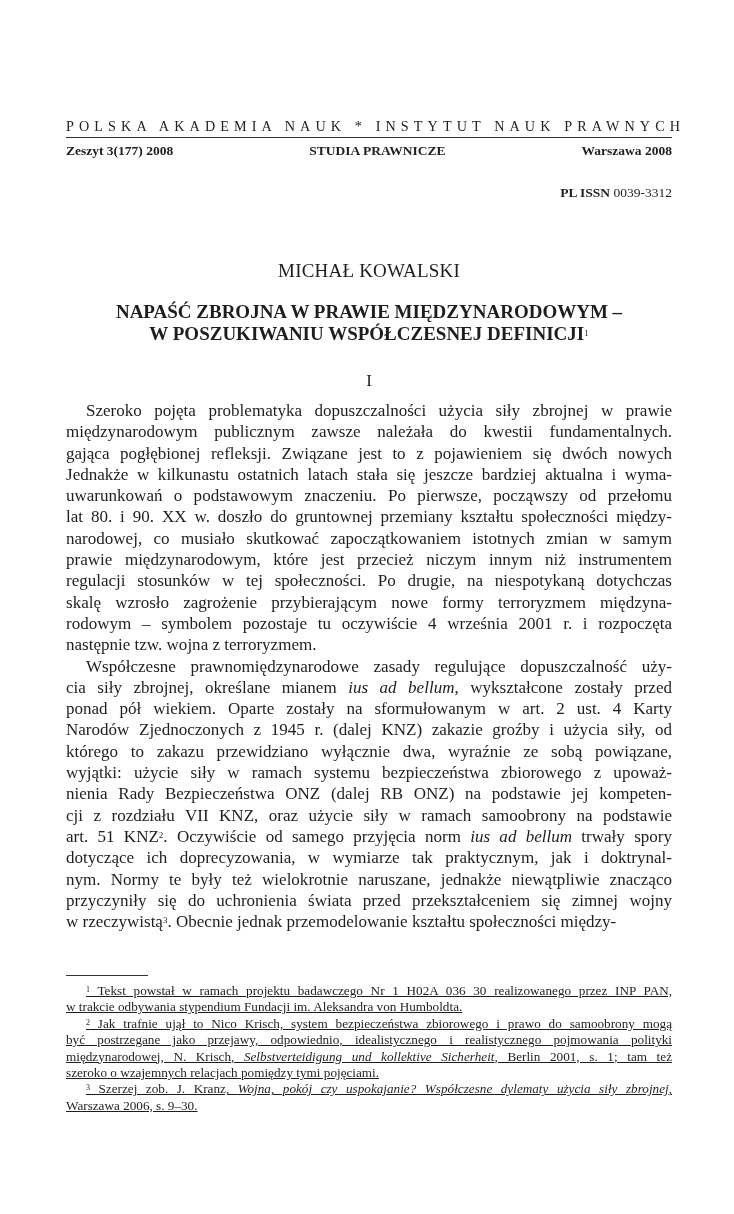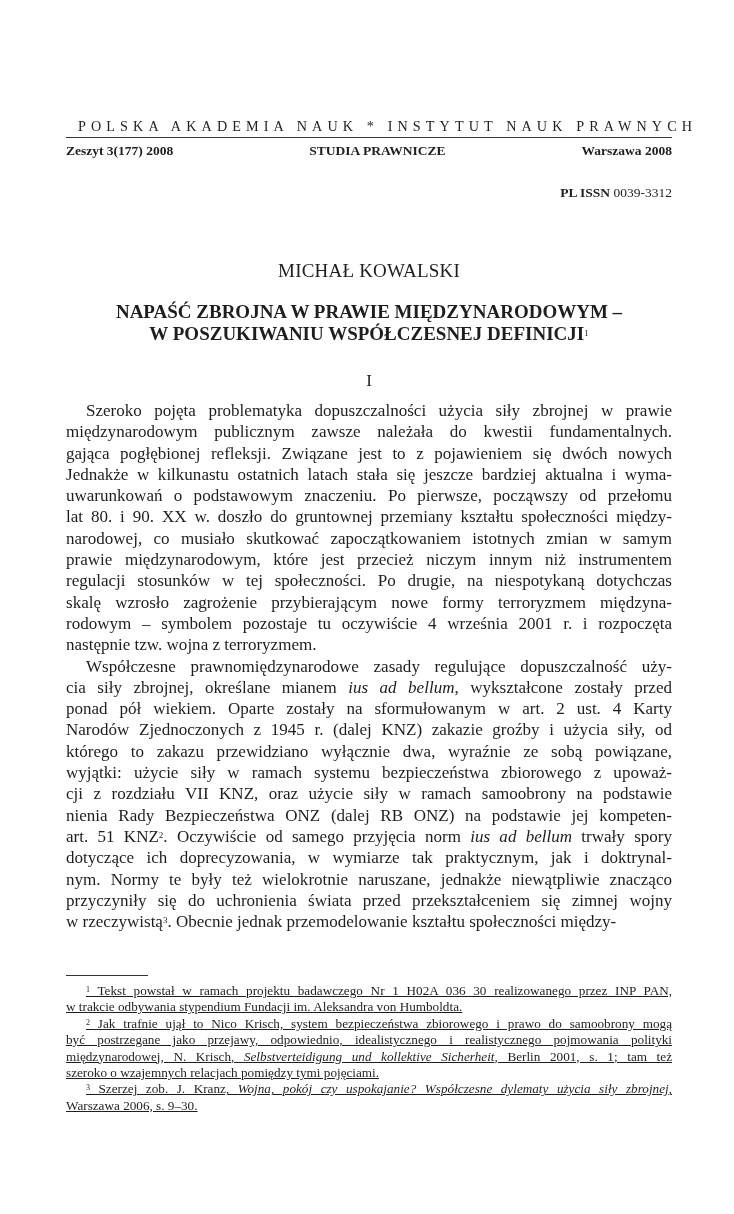--- a/index.html
+++ b/index.html
@@ -1,20 +1,20 @@
 <!DOCTYPE html>
 <html><head>
 <meta charset="utf-8">
 <style>
   html, body { margin: 0; padding: 0; background: #ffffff; }
   body { width: 734px; height: 1214px; position: relative; overflow: hidden;
          font-family: "Liberation Serif", "DejaVu Serif", serif; color: #1e1e1e; }
   .page { position: absolute; left: 66px; top: 0; width: 606px; }
   .masthead { position: absolute; top: 118px; left: 0; width: 606px; font-size: 14.2px;
-              letter-spacing: 5.1px; white-space: nowrap; color: #222; margin-left: 12px; }
+              letter-spacing: 5.1px; white-space: nowrap; color: #222; }
   .masthead-rule { position: absolute; top: 137px; left: 0; width: 606px; height: 1px; background: #333; }
   .issue-row { position: absolute; top: 143px; left: 0; width: 606px; font-size: 13.5px; font-weight: bold;
                display: flex; justify-content: space-between; }
   .issn { position: absolute; top: 185px; right: 0; font-size: 13.5px; }
   .issn b { font-weight: bold; }
   .author { position: absolute; top: 260px; left: 0; width: 606px; text-align: center; font-size: 19px; letter-spacing: 0.2px; }
   .title { position: absolute; top: 301px; left: 0; width: 606px; text-align: center; font-size: 19px; font-weight: bold; line-height: 22px; }
   .title sup, .body sup { font-size: 9px; vertical-align: top; position: relative; top: -1px; font-weight: normal; }
   .section { position: absolute; top: 371px; left: 0; width: 606px; text-align: center; font-size: 17px; }
   .body { position: absolute; top: 400px; left: 0; width: 606px; font-size: 17.05px; line-height: 21.3px; }
@@ -66,22 +66,22 @@
       <span class="line">regulacji stosunków w tej społeczności. Po drugie, na niespotykaną dotychczas</span>
       <span class="line">skalę wzrosło zagrożenie przybierającym nowe formy terroryzmem międzyna-</span>
       <span class="line">rodowym – symbolem pozostaje tu oczywiście 4 września 2001 r. i rozpoczęta</span>
       <span class="line last">następnie tzw. wojna z terroryzmem.</span>
       <span class="line indent">Współczesne prawnomiędzynarodowe zasady regulujące dopuszczalność uży-</span>
       <span class="line"><span>cia siły zbrojnej, określane mianem </span><i>ius ad bellum</i><span>, wykształcone zostały przed</span></span>
       <span class="line">ponad pół wiekiem. Oparte zostały na sformułowanym w art. 2 ust. 4 Karty</span>
       <span class="line">Narodów Zjednoczonych z 1945 r. (dalej KNZ) zakazie groźby i użycia siły, od</span>
       <span class="line">którego to zakazu przewidziano wyłącznie dwa, wyraźnie ze sobą powiązane,</span>
       <span class="line">wyjątki: użycie siły w ramach systemu bezpieczeństwa zbiorowego z upoważ-</span>
+      <span class="line">nienia Rady Bezpieczeństwa ONZ (dalej RB ONZ) na podstawie jej kompeten-</span>
       <span class="line">cji z rozdziału VII KNZ, oraz użycie siły w ramach samoobrony na podstawie</span>
-      <span class="line">nienia Rady Bezpieczeństwa ONZ (dalej RB ONZ) na podstawie jej kompeten-</span>
       <span class="line"><span>art. 51 KNZ</span><sup>2</sup><span>. Oczywiście od samego przyjęcia norm </span><i>ius ad bellum</i><span> trwały spory</span></span>
       <span class="line">dotyczące ich doprecyzowania, w wymiarze tak praktycznym, jak i doktrynal-</span>
       <span class="line">nym. Normy te były też wielokrotnie naruszane, jednakże niewątpliwie znacząco</span>
       <span class="line">przyczyniły się do uchronienia świata przed przekształceniem się zimnej wojny</span>
       <span class="line last"><span>w rzeczywistą</span><sup>3</sup><span>. Obecnie jednak przemodelowanie kształtu społeczności między-</span></span>
     </div>
 
   <div class="fn-rule"></div>
   <div class="footnotes" id="footnotes">
       <span class="line indent"><sup>1</sup><span> Tekst powstał w ramach projektu badawczego Nr 1 H02A 036 30 realizowanego przez INP PAN,</span></span>

